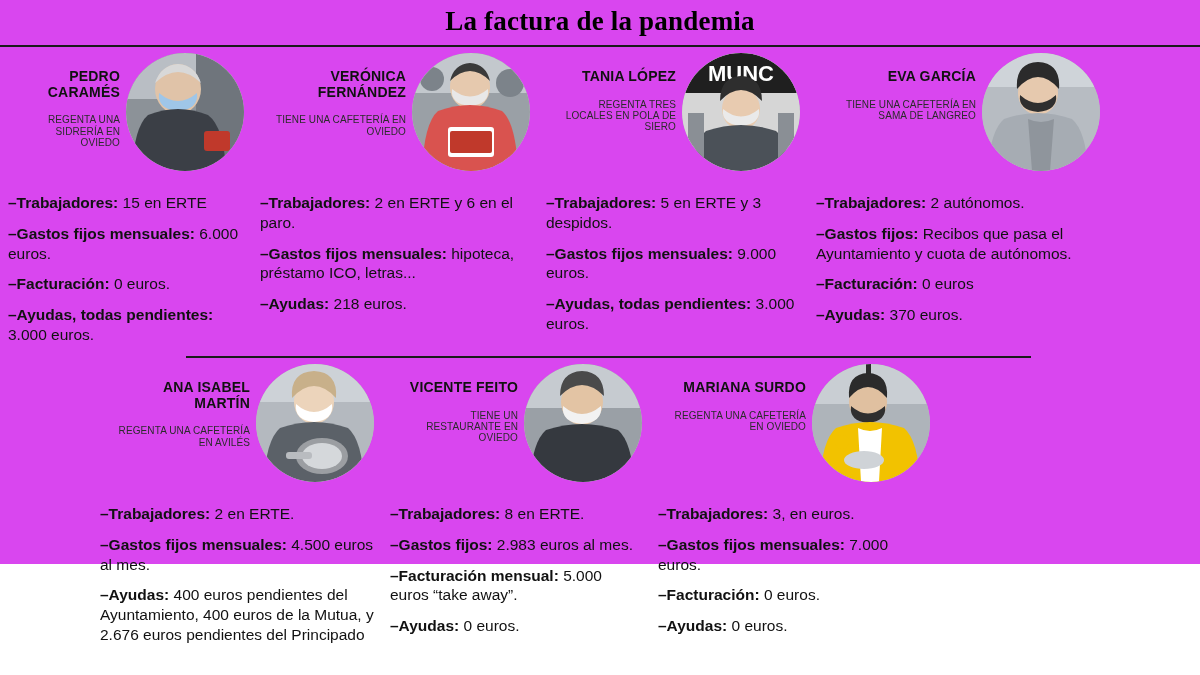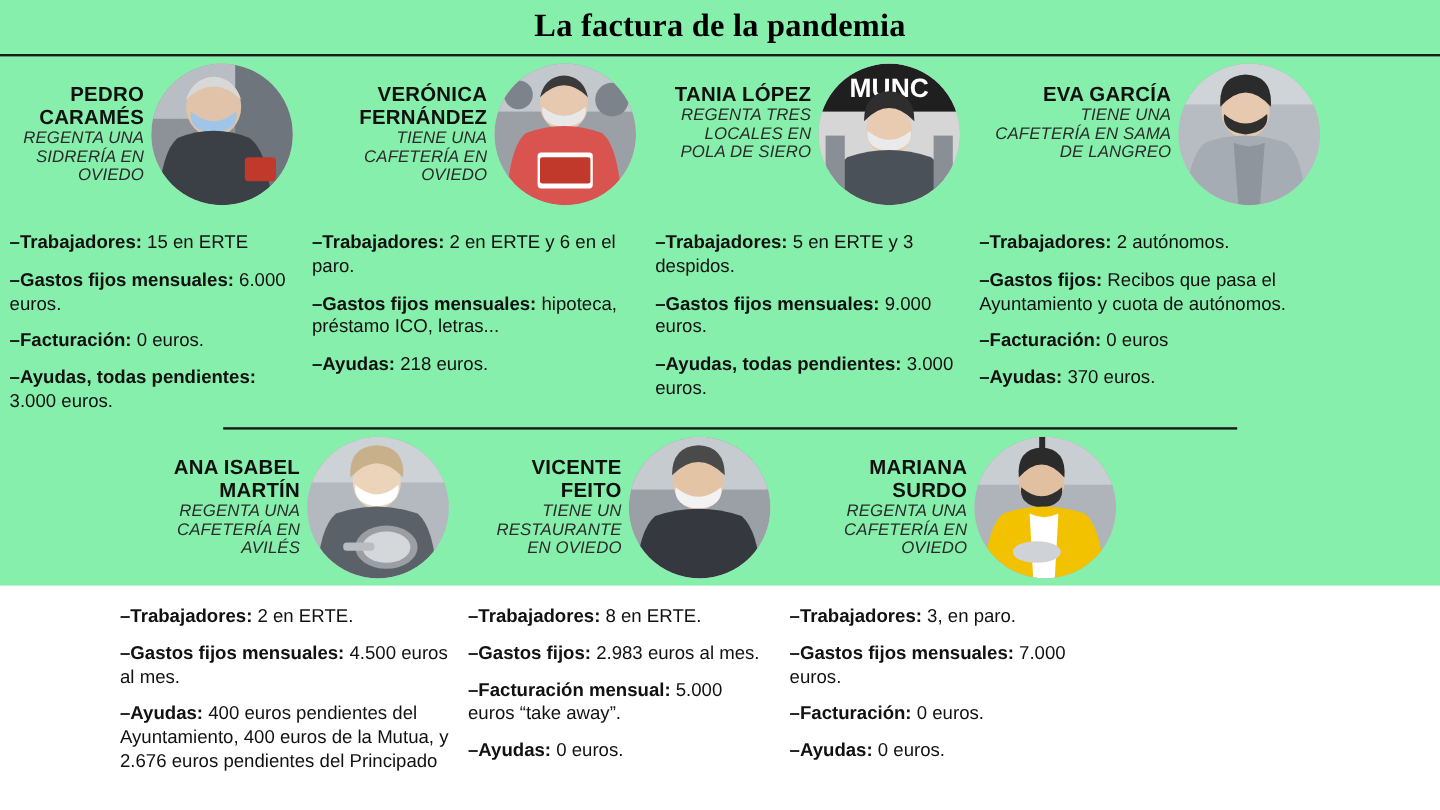--- a/index.html
+++ b/index.html
@@ -7,22 +7,22 @@
     margin: 0; padding: 0;
     width: 1200px; height: 675px;
     background: #ffffff;
     font-family: "Liberation Sans", sans-serif;
     color: #111111;
     overflow: hidden;
   }
   .page {
     position: relative;
     width: 1200px;
-    height: 488px;
-    background: #86efac;
+    height: 564px;
+    background: #d946ef;
   }
   .title {
     text-align: center;
     font-family: "Liberation Serif", serif;
     font-weight: bold;
     font-size: 27px;
     letter-spacing: 0.2px;
     padding-top: 6px;
     color: #000;
   }
@@ -58,32 +58,31 @@
     gap: 6px;
     height: 130px;
   }
   .head-text {
     text-align: right;
     padding-top: 16px;
     line-height: 1.12;
   }
   .person-name {
     font-weight: bold;
-    font-size: 17px;
+    font-size: 14px;
     letter-spacing: 0.2px;
     color: #111;
     text-transform: uppercase;
   }
   .person-desc {
-    font-size: 14px;
+    font-size: 10px;
     color: #2b2b2b;
     text-transform: uppercase;
     letter-spacing: 0.1px;
-    margin-top: 0;
-    font-style: italic;
+    margin-top: 14px;
   }
   .avatar {
     width: 118px;
     height: 118px;
     border-radius: 50%;
     overflow: hidden;
     flex: 0 0 118px;
     position: relative;
     background: #b9bcc0;
   }
@@ -361,21 +360,21 @@
               <path d="M39 42 q17 15 34 0 q2 15 -17 17 q-19 -2 -17 -17z" fill="#2f2f2f"></path>
               <path d="M24 64 q34 -12 68 0 q14 12 16 54 H8 q2 -42 16 -54z" fill="#f2c200"></path>
               <path d="M46 64 q12 6 24 0 l-3 54 h-18z" fill="#ffffff"></path>
               <circle cx="30" cy="78" r="7" fill="#f2c200"></circle>
               <ellipse cx="52" cy="96" rx="20" ry="9" fill="#cfd3d7"></ellipse>
             </g>
           </svg>
         </div>
       </div>
       <div class="facts">
-        <div class="fact"><b>–Trabajadores:</b><span> 3, en paro.</span></div>
+        <div class="fact"><b>–Trabajadores:</b><span> 3, en euros.</span></div>
         <div class="fact"><b>–Gastos fijos mensuales:</b><span> 7.000 euros.</span></div>
         <div class="fact"><b>–Facturación:</b><span> 0 euros.</span></div>
         <div class="fact"><b>–Ayudas:</b><span> 0 euros.</span></div>
       </div>
     </div>
 
   </div>
 </div>
 
 </body></html>

